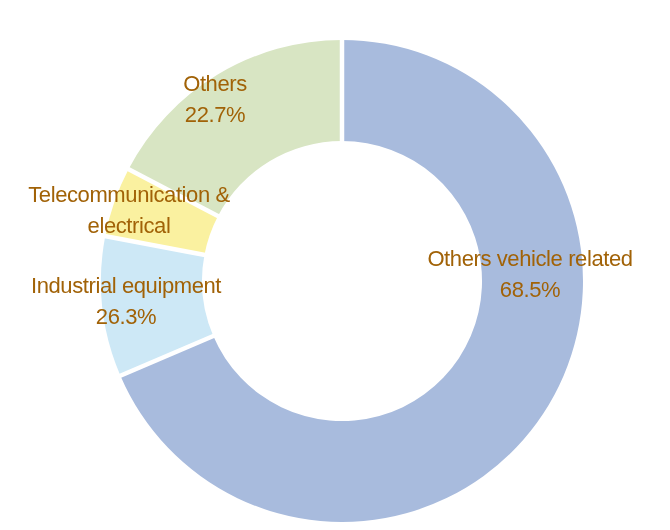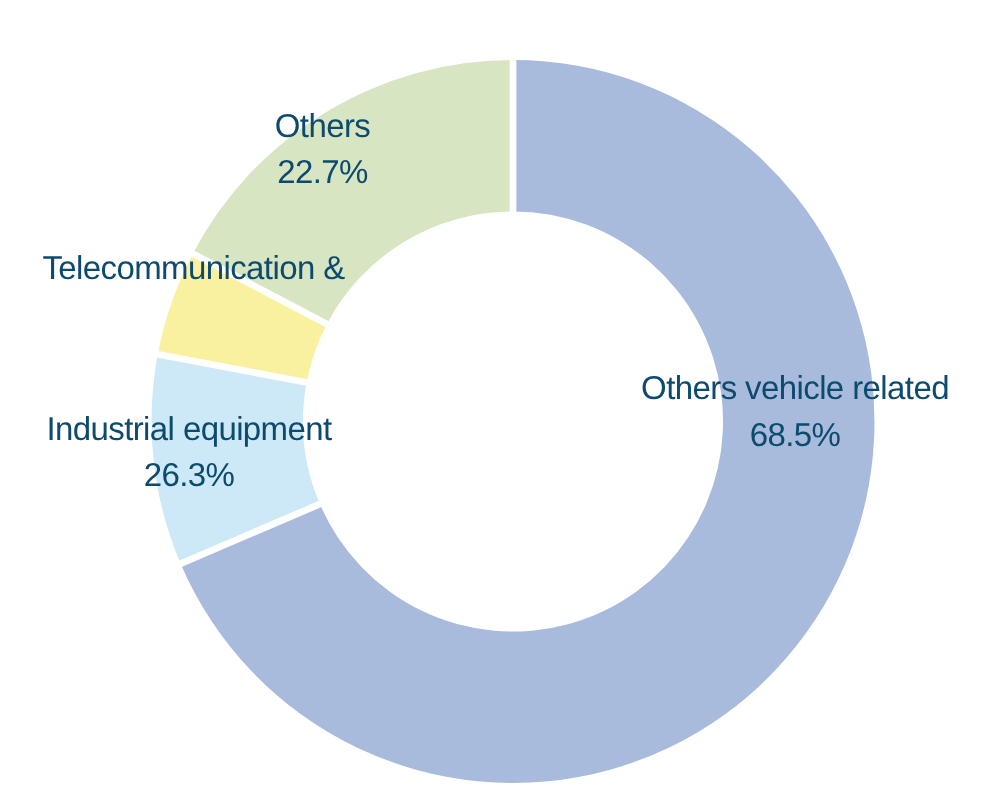--- a/index.html
+++ b/index.html
@@ -17,21 +17,21 @@
   }
   .chart-svg {
     position: absolute;
     left: 0;
     top: 0;
   }
   .slice-label {
     position: absolute;
     transform: translateX(-50%);
     text-align: center;
-    color: #0c4a6e;
+    color: #a16207;
     font-size: 22px;
     line-height: 31px;
     letter-spacing: -0.4px;
     white-space: nowrap;
   }
   .slice-label span { display: block; }
 </style>
 </head>
 <body>
 
@@ -46,22 +46,23 @@
       <line x1="215.10" y1="335.27" x2="118.57" y2="376.55" stroke="#ffffff" stroke-width="4.5"></line>
       <line x1="206.39" y1="255.33" x2="103.24" y2="235.80" stroke="#ffffff" stroke-width="4.5"></line>
       <line x1="219.75" y1="216.93" x2="126.77" y2="168.20" stroke="#ffffff" stroke-width="4.5"></line>
     </svg>
 
   <div class="slice-label" style="left:215px; top:68px;">
     <span>Others</span>
     <span>22.7%</span>
   </div>
 
-  <div class="slice-label" style="left:129px; top:163px;">
+  <div class="slice-label" style="left:129px; top:179px;">
     <span>Telecommunication &amp;</span>
+    <span>electrical</span>
   </div>
 
   <div class="slice-label" style="left:126px; top:270px;">
     <span>Industrial equipment</span>
     <span>26.3%</span>
   </div>
 
   <div class="slice-label" style="left:530px; top:243px;">
     <span>Others vehicle related</span>
     <span>68.5%</span>

